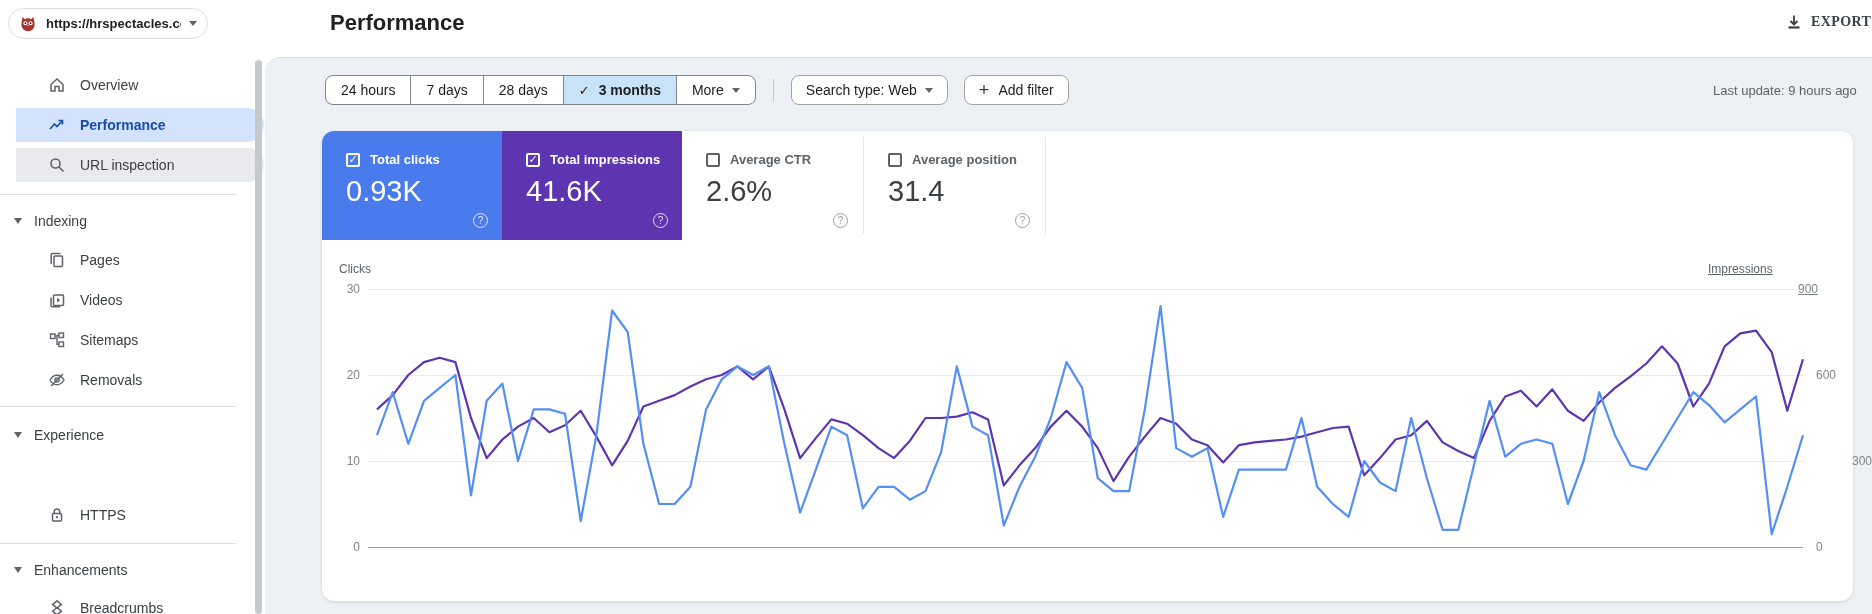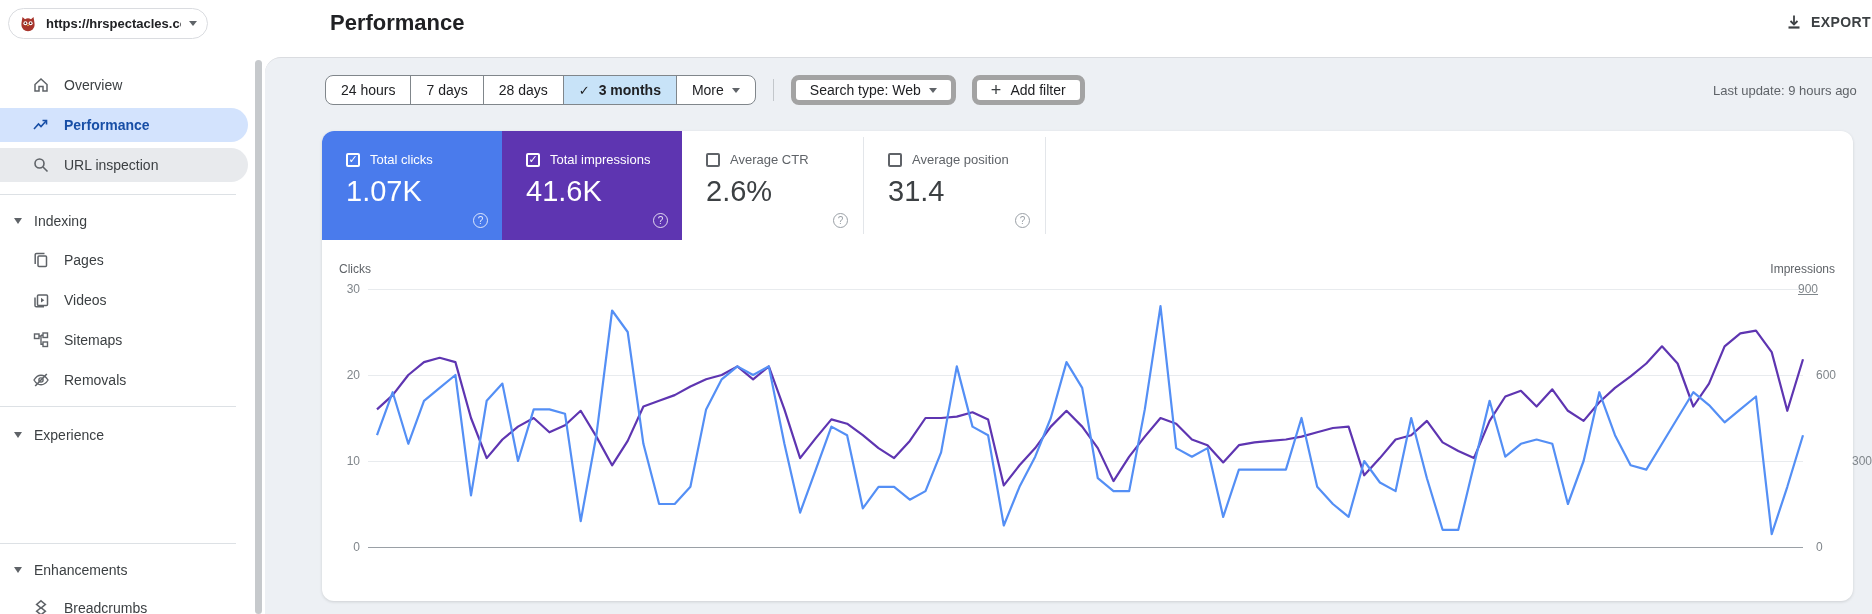--- a/index.html
+++ b/index.html
@@ -9,66 +9,66 @@
 
   
   .sidebar { position:absolute; left:0; top:0; width:265px; height:614px; background:#fff; }
   .prop-pill { position:absolute; left:8px; top:8px; width:200px; height:31px;
     border:1px solid #dadce0; border-radius:16px; background:#fff;
     display:flex; align-items:center; padding:0 10px; cursor:pointer; }
   .prop-pill .fav { width:18px; height:18px; margin-right:9px; flex:0 0 auto; }
   .prop-pill .url { font-size:13px; font-weight:bold; color:#202124; white-space:nowrap; overflow:hidden; }
   .caret { width:0; height:0; border-left:4px solid transparent; border-right:4px solid transparent;
     border-top:5px solid #5f6368; display:inline-block; margin-left:8px; flex:0 0 auto; }
-  .nav-item { position:absolute; left:0; width:248px; height:34px; display:flex; align-items:center;
+  .nav-item { position:absolute; left:16px; width:248px; height:34px; display:flex; align-items:center;
     padding-left:32px; cursor:pointer; font-size:14px; color:#3c4043; }
   .nav-item .nicon { width:18px; height:18px; margin-right:14px; flex:0 0 auto; }
   .nav-item.selected { background:#d3e3fd; border-radius:0 17px 17px 0; color:#174ea6; font-weight:bold; }
   .nav-item.hovered { background:#e8eaed; border-radius:0 17px 17px 0;align-items:center; }
   .side-div { position:absolute; left:0; width:236px; height:1px; background:#dde1e5; }
   .sect-head { position:absolute; left:0; width:248px; height:30px; display:flex; align-items:center;
     padding-left:14px; cursor:pointer; font-size:14px; color:#3c4043; }
   .sect-head .tri { width:0; height:0; border-left:4.5px solid transparent; border-right:4.5px solid transparent;
     border-top:6px solid #5f6368; margin-right:12px; }
   .scroll-thumb { position:absolute; left:255px; top:60px; width:7px; height:554px;
     background:#c6c9cc; border-radius:4px; cursor:pointer; }
 
   
   .page-title { position:absolute; left:330px; top:10px; font-size:22px; color:#202124; }
   .export-btn { position:absolute; left:1786px; top:14px; display:flex; align-items:center; gap:9px;
-    cursor:pointer; font-size:14px; font-weight:bold; color:#3c4043; letter-spacing:.4px; }
+    cursor:pointer; font-size:14px; font-weight:bold; color:#3c4043; letter-spacing:.4px;font-family:Liberation Serif, serif; }
 
   
   .content { position:absolute; left:265px; top:57px; width:1607px; height:557px;
     background:#edf0f4; border-top:1px solid #dadce0; border-top-left-radius:16px; }
 
   .filter-row { position:absolute; left:60px; top:17px; height:30px; display:flex; align-items:center;text-align:right; }
   .seg-group { display:flex; height:30px; }
   .seg { height:30px; display:flex; align-items:center; padding:0 15px; background:#fff;
     border:1px solid #80868b; margin-left:-1px; font-size:14px; color:#202124; cursor:pointer; white-space:nowrap; }
   .seg:first-child { border-radius:8px 0 0 8px; margin-left:0; }
   .seg.last { border-radius:0 8px 8px 0; }
   .seg.selected { background:#c8e3f8; z-index:1; }
   .seg .chk { font-size:13px; margin-right:9px; }
   .vsep { width:1px; height:22px; background:#c3c7cb; margin:0 17px; }
   .chip { height:30px; display:flex; align-items:center; padding:0 14px; background:#fff;
-    border:5px solid #a3a3a3; border-radius:8px; font-size:14px; color:#202124; cursor:pointer;
+    border:1px solid #a3a3a3; border-radius:8px; font-size:14px; color:#202124; cursor:pointer;
     margin-right:16px; white-space:nowrap; }
   .chip .plus { font-size:18px; margin-right:9px; color:#3c4043; }
   .last-update { position:absolute; left:1448px; top:25px; font-size:13px; color:#5f6368; white-space:nowrap; }
 
   
   .card { position:absolute; left:57px; top:73px; width:1531px; height:470px; background:#fff;
     border-radius:12px; box-shadow:0 1px 3px rgba(60,64,67,.18); }
   .tile { position:absolute; top:0; height:109px; width:180px; cursor:pointer; }
   .tile .cbrow { position:absolute; left:24px; top:21px; display:flex; align-items:center; }
   .cb { width:14px; height:14px; border:2px solid #5f6368; border-radius:2px; margin-right:10px;
     display:flex; align-items:center; justify-content:center; font-size:11px; line-height:1; }
   .tile.sel .cb { border-color:#fff; color:#fff; }
-  .tile .tlabel { font-size:13px; font-weight:normal; color:#5f6368; white-space:nowrap; }
+  .tile .tlabel { font-size:13px; font-weight:bold; color:#5f6368; white-space:nowrap; }
   .tile.sel .tlabel { color:#fff; }
   .tile .tvalue { position:absolute; left:24px; top:44px; font-size:29px; color:#3c4043; }
   .tile.sel .tvalue { color:#fff; }
   .tile .help { position:absolute; right:14px; bottom:12px; width:15px; height:15px; border-radius:50%;
     border:1.4px solid #9aa0a6; color:#9aa0a6; font-size:10px; display:flex; align-items:center;
     justify-content:center; cursor:pointer; }
   .tile.sel .help { border-color:rgba(255,255,255,.8); color:rgba(255,255,255,.85); }
   .tile.blue { left:0; background:#4a7bec; border-top-left-radius:12px; }
   .tile.purple { left:180px; background:#5e35b1; }
   .tile.w1 { left:360px; } .tile.w2 { left:542px; }
@@ -169,20 +169,28 @@
     </div>
 
     <div class="side-div" style="top:406px"></div>
 
     <div class="sect-head" style="top:420px">
       <span class="tri"></span>
       <span>Experience</span>
     </div>
 
 
+    <div class="nav-item" style="top:498px">
+      <svg class="nicon" viewBox="0 0 18 18" fill="none" stroke="#5f6368" stroke-width="1.5">
+        <rect x="4.5" y="7.5" width="9" height="7.5" rx="1"></rect>
+          <path d="M6.2 7.5 V5.8 A2.8 2.8 0 0 1 11.8 5.8 V7.5"></path>
+        <circle cx="9" cy="11.2" r="1.1" fill="#5f6368" stroke="none"></circle>
+      </svg>
+      <span>HTTPS</span>
+    </div>
 
     <div class="side-div" style="top:543px"></div>
 
     <div class="sect-head" style="top:555px">
       <span class="tri"></span>
       <span>Enhancements</span>
     </div>
 
     <div class="nav-item" style="top:591px">
       <svg class="nicon" viewBox="0 0 18 18" fill="none" stroke="#5f6368" stroke-width="1.5">
@@ -244,21 +252,21 @@
 
     <div class="last-update">Last update: 9 hours ago</div>
 
     <div class="card">
 
       <div class="tile blue sel">
         <div class="cbrow">
           <span class="cb">✓</span>
           <span class="tlabel">Total clicks</span>
         </div>
-        <div class="tvalue">1.07K</div>
+        <div class="tvalue">0.93K</div>
         <div class="help">?</div>
       </div>
 
       <div class="tile purple sel">
         <div class="cbrow">
           <span class="cb">✓</span>
           <span class="tlabel">Total impressions</span>
         </div>
         <div class="tvalue">41.6K</div>
         <div class="help">?</div>
@@ -279,21 +287,21 @@
           <span class="tlabel">Average position</span>
         </div>
         <div class="tvalue">31.4</div>
         <div class="help">?</div>
       </div>
 
       <div class="tile-div" style="left:541px"></div>
       <div class="tile-div" style="left:723px"></div>
 
       <div class="axis-name" style="left:17px; top:131px;">Clicks</div>
-      <div class="axis-name" style="right:18px; top:131px; width:140px; text-align:right;">Impressions</div>
+      <div class="axis-name" style="right:5px; top:131px; width:140px; text-align:left;text-decoration:underline;">Impressions</div>
 
       <div id="grid-layer">
           <div class="gridline" style="left: 46px; width: 1435px; top: 158px;"></div>
           <div class="gridline" style="left: 46px; width: 1435px; top: 244px;"></div>
           <div class="gridline" style="left: 46px; width: 1435px; top: 330px;"></div>
           <div class="gridline axis0" style="left: 46px; width: 1435px; top: 416px;"></div>
         </div>
       <div id="ytick-layer">
           <div class="ytick l" style="left: 8px; top: 151px;">30</div>
           <div class="ytick" style="left: 1476px; top: 151px; text-decoration: underline;">900</div>

